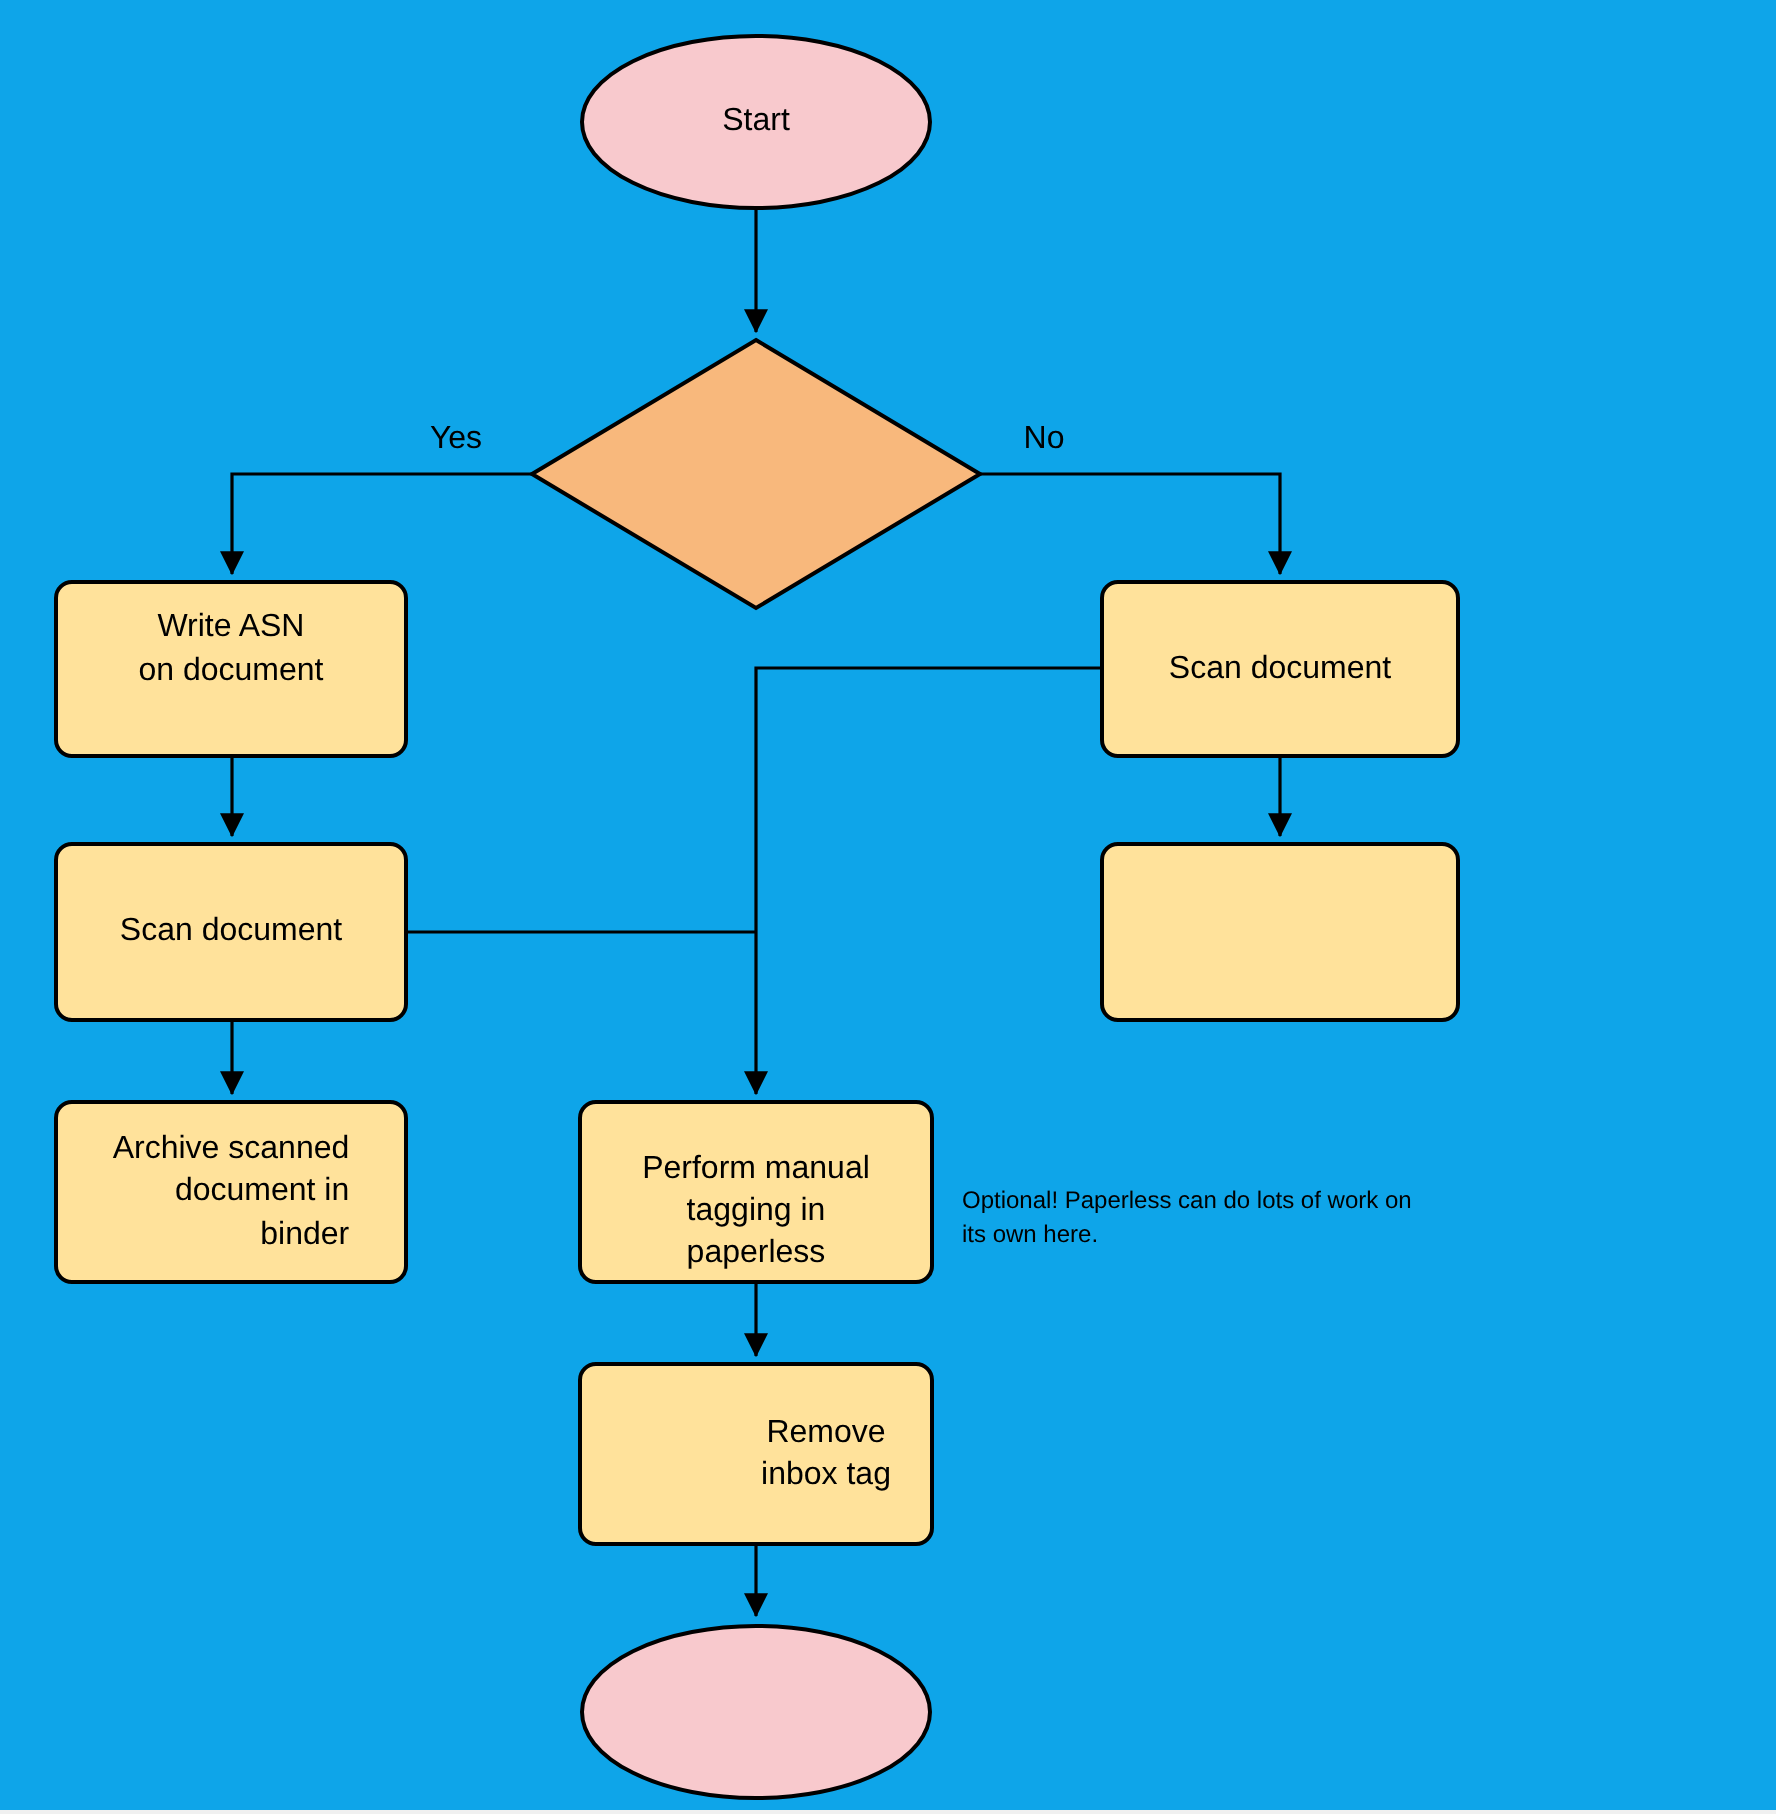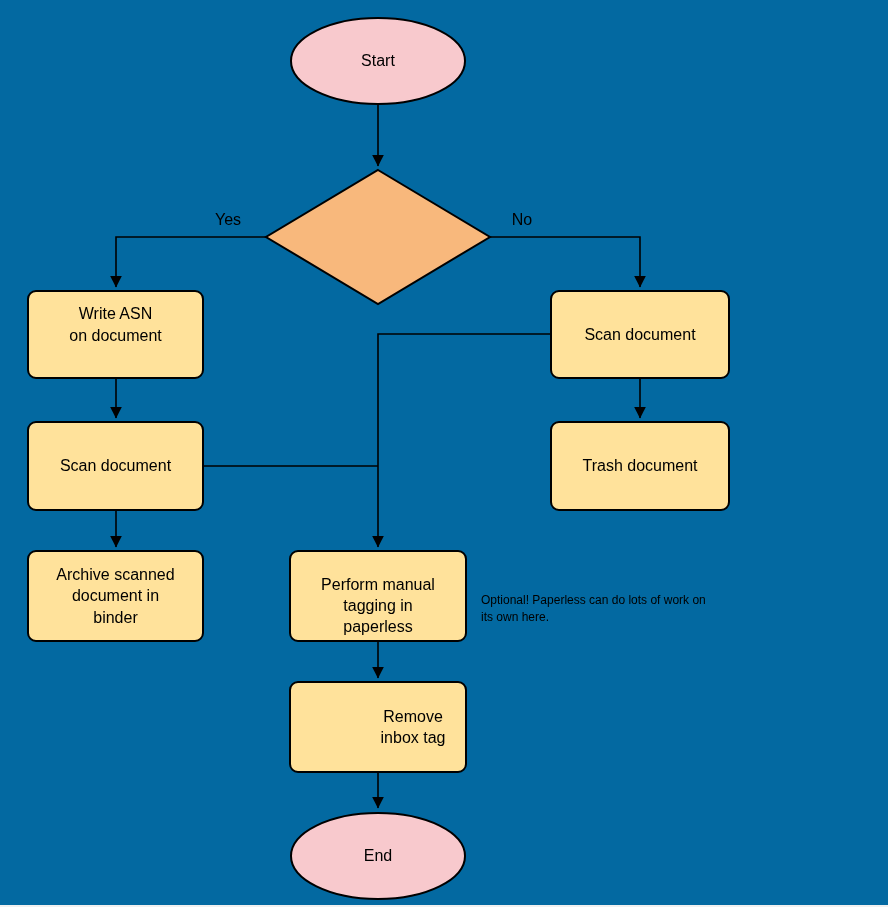--- a/index.html
+++ b/index.html
@@ -4,21 +4,21 @@
 <style>
   html, body {
     margin: 0;
     padding: 0;
     background: #ffffff;
   }
   .canvas {
     position: relative;
     width: 888px;
     height: 907px;
-    background: #0369a1;
+    background: #0ea5e9;
     font-family: "Liberation Sans", sans-serif;
     overflow: hidden;
     border-bottom: 2px solid #f0f0f0;
     box-sizing: border-box;
   }
   svg.layer {
     position: absolute;
     left: 0;
     top: 0;
   }
@@ -93,36 +93,34 @@
   </svg>
 
   <div class="node-label" style="left:290px;top:17px;width:176px;height:88px;">Start</div>
 
 
   <div class="node-label" style="left:28px;top:291px;width:175px;height:67px;">Write ASN
 on document</div>
 
   <div class="node-label" style="left:28px;top:422px;width:175px;height:88px;">Scan document</div>
 
-  <div class="node-label" style="left:28px;top:551px;width:175px;height:90px;">Archive scanned
+  <div class="node-label" style="left:28px;top:551px;width:175px;height:90px;text-align:right;">Archive scanned
 document in
 binder</div>
 
   <div class="node-label" style="left:551px;top:291px;width:178px;height:87px;">Scan document</div>
 
-  <div class="node-label" style="left:551px;top:422px;width:178px;height:88px;">Trash document</div>
 
   <div class="node-label" style="left:290px;top:551px;width:176px;height:109px;">Perform manual
 tagging in
 paperless</div>
 
   <div class="node-label" style="left:290px;top:682px;width:176px;height:90px;padding-left:35px;">Remove
 inbox tag</div>
 
-  <div class="node-label" style="left:290px;top:812px;width:176px;height:88px;">End</div>
 
   <div class="edge-label" style="left:203px;top:211px;width:50px;">Yes</div>
 
   <div class="edge-label" style="left:500px;top:211px;width:44px;">No</div>
 
   <div class="annotation" style="left:481px;top:592px;width:404px;">Optional! Paperless can do lots of work on
 its own here.</div>
 
 </div>
 

